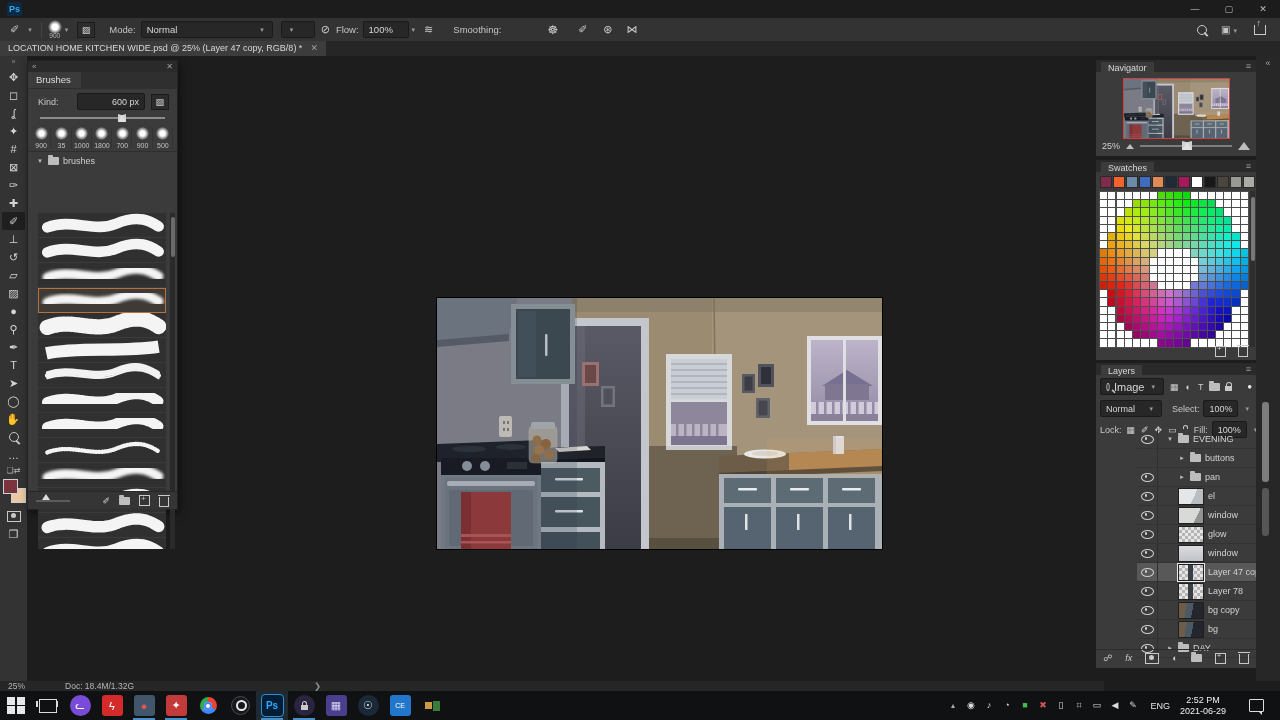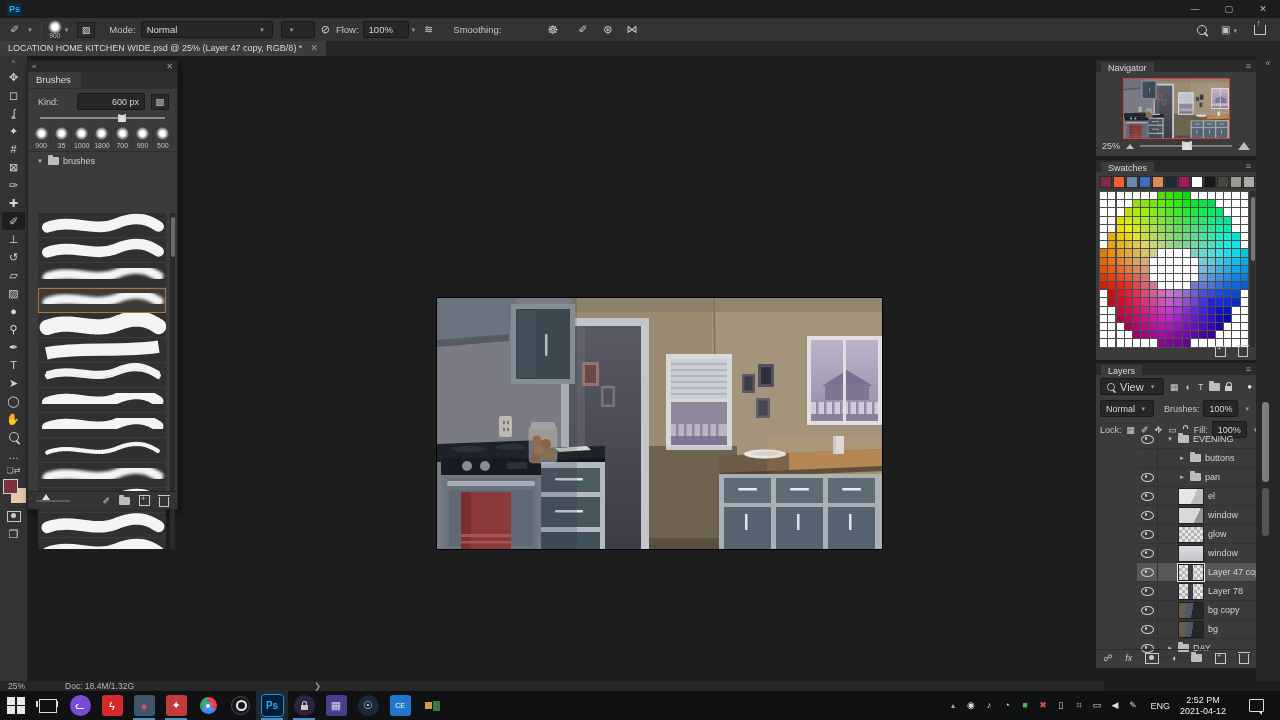--- a/index.html
+++ b/index.html
@@ -956,36 +956,36 @@
 </div>
 
 <div class="panel" style="top:363px;height:305px">
   <div class="phdr">
       <span class="ttl">Layers</span>
     <span class="burger">≡</span>
     </div>
   <div id="filter-row">
     <span class="field" style="width:52px;gap:4px">
       <span class="i-mag" style="transform:scale(.8)"></span>
-      <span>View</span>
+      <span>Image</span>
       <span class="opt-dd">▾</span>
     </span>
     <span class="lk">▦</span>
     <span class="lk">◐</span>
     <span class="lk">T</span>
     <span class="i-folder gray"></span>
     <span class="i-lock"></span>
     <span style="margin-left:auto;color:#e8e8e8;font-size:8px">●</span>
   </div>
   <div id="blend-row">
     <span class="field" style="width:66px;justify-content:space-between">
       <span>Normal</span>
         <span class="opt-dd">▾</span>
     </span>
-    <span style="margin-left:6px">Brushes:</span>
+    <span style="margin-left:6px">Select:</span>
     <span class="field" style="width:30px">
         <span>100%</span>
       </span>
     <span class="opt-dd">▾</span>
   </div>
   <div id="lock-row">
     <span>Lock:</span>
     <span class="lk">▦</span>
     <span class="lk">✐</span>
     <span class="lk">✥</span>
@@ -1193,21 +1193,21 @@
         <span class="tray-ic" style="color: rgb(217, 83, 79);">✖</span>
         <span class="tray-ic">▯</span>
         <span class="tray-ic">⌗</span>
         <span class="tray-ic">▭</span>
         <span class="tray-ic">◀</span>
         <span class="tray-ic">✎</span>
       </span>
     <span id="lang">ENG</span>
     <div id="clock">
       <div>2:52 PM</div>
-      <div>2021-04-12</div>
+      <div>2021-06-29</div>
     </div>
     <span class="i-notif"></span>
   </div>
 </div>
 
 <svg width="0" height="0" style="position:absolute">
     <defs>
       <filter id="blurF">
         <feGaussianBlur stdDeviation="1.8"></feGaussianBlur>
       </filter>

